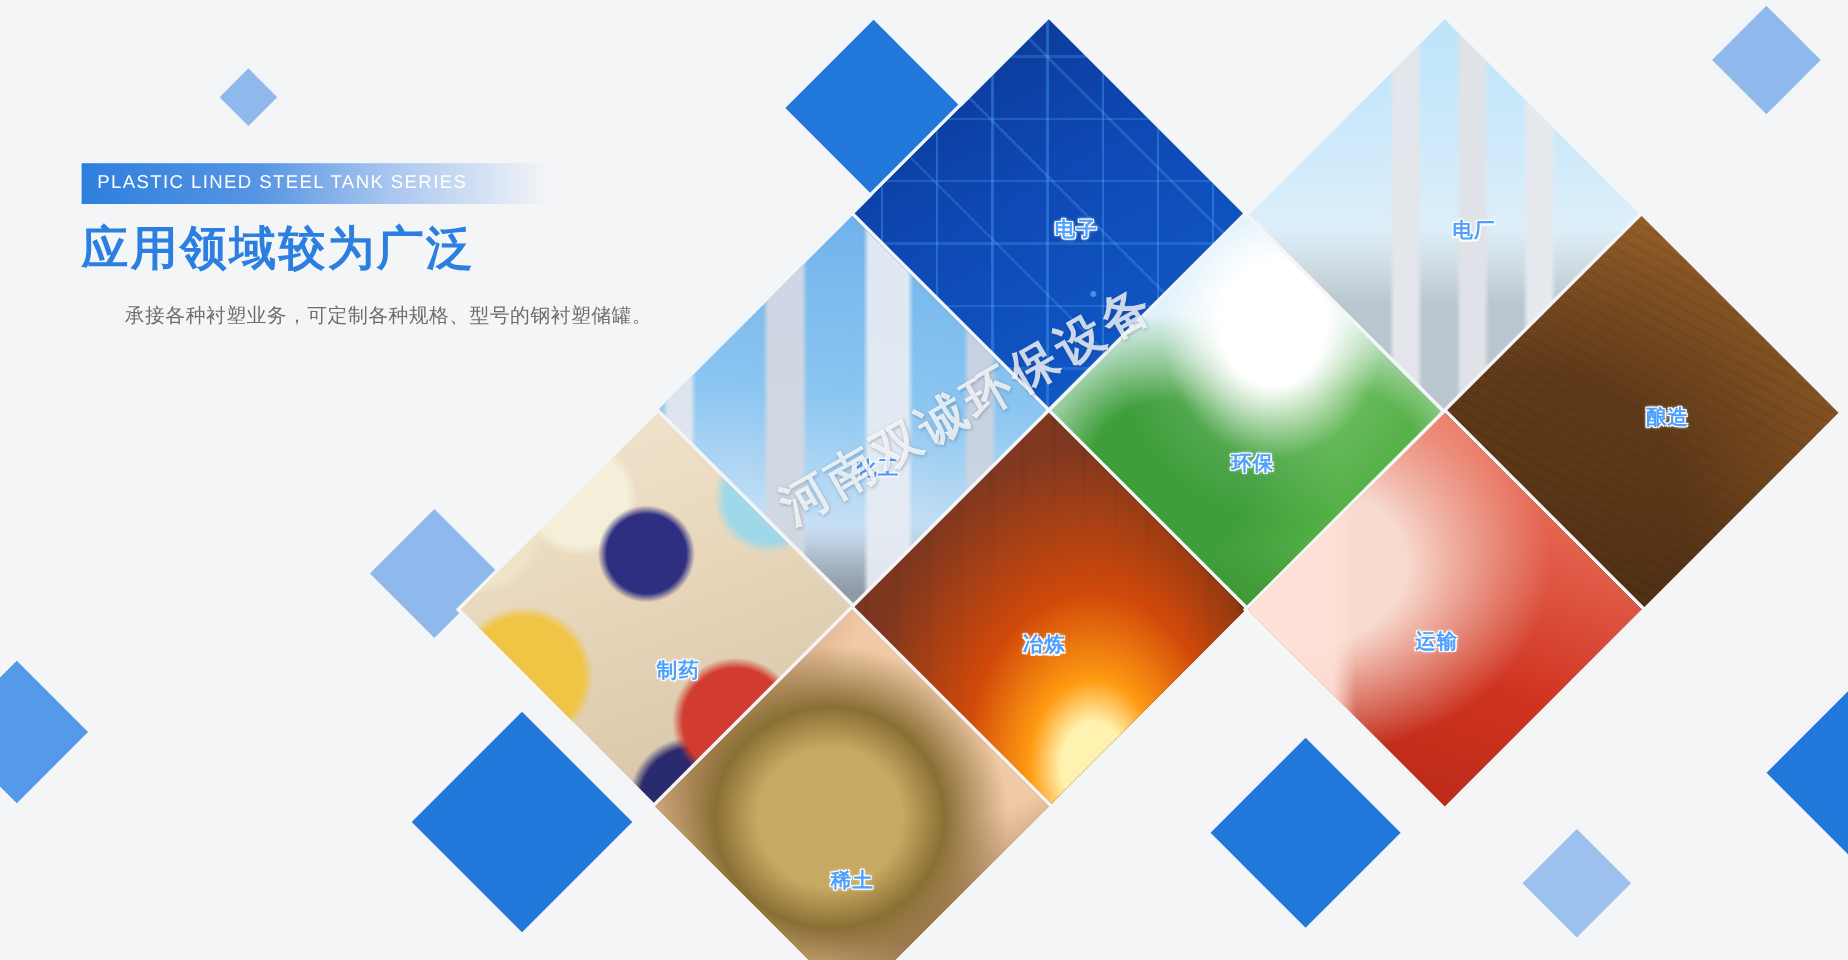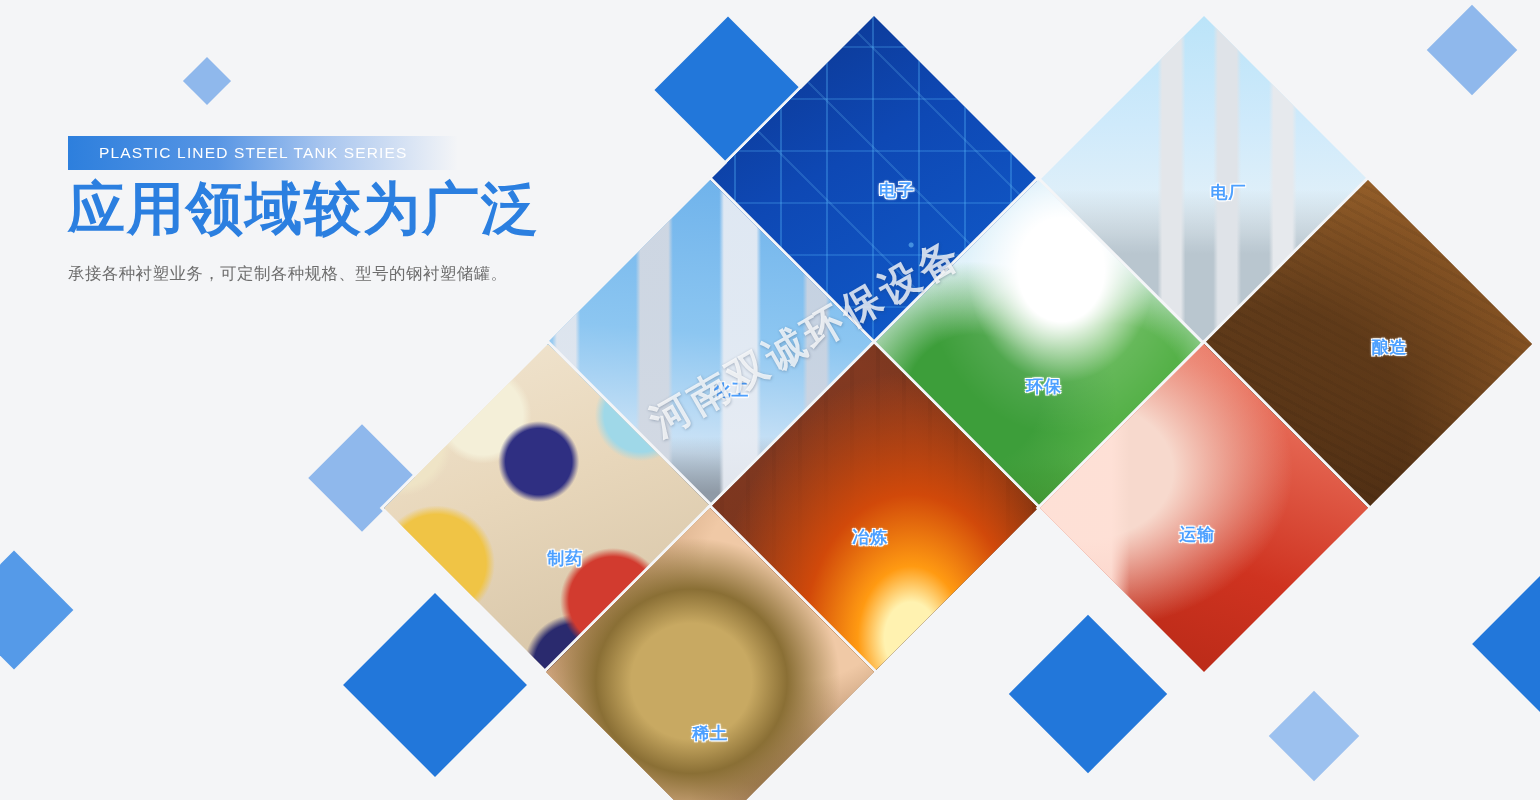--- a/index.html
+++ b/index.html
@@ -26,52 +26,53 @@
   }
 
   
   .copy { position:absolute; left:68px; top:136px; width:560px; z-index:20; }
 
   .eyebrow {
     position:relative;
     height:34px;
     width:390px;
     display:flex; align-items:center;
-    padding-left:31px;
+    padding-left:13px;
     background:linear-gradient(to right,#2d7fdd 0%, #5795e4 38%, #a9c6ef 66%, rgba(244,245,247,0) 100%);
   }
   .eyebrow span {
     color:#ffffff;
     font-size:15.5px;
     letter-spacing:1.15px;
     font-weight:400;
     white-space:nowrap;
   }
 
   .h1 {
     margin-top:21px;
     font-size:48px;
     line-height:1.12;
     font-weight:bold;
     color:#4a4a4a;
     letter-spacing:2px;
   }
   .h2 {
-    margin-top:6px;
-    font-size:57px;
+    margin-top:16px;
+    font-size:39px;
     line-height:1.14;
     font-weight:bold;
     color:#2b7fe0;
     letter-spacing:2px;
   }
   .sub {
     margin-top:22px;
     font-size:16.5px;
     color:#6d6d6d;
     letter-spacing:.4px;
+    margin-left:36px;
   }
 
   
   #mosaic {
     position:absolute;
     left:470px; top:-110px;
     width:1080px; height:1020px;
     z-index:10;
   }
   .tile {

